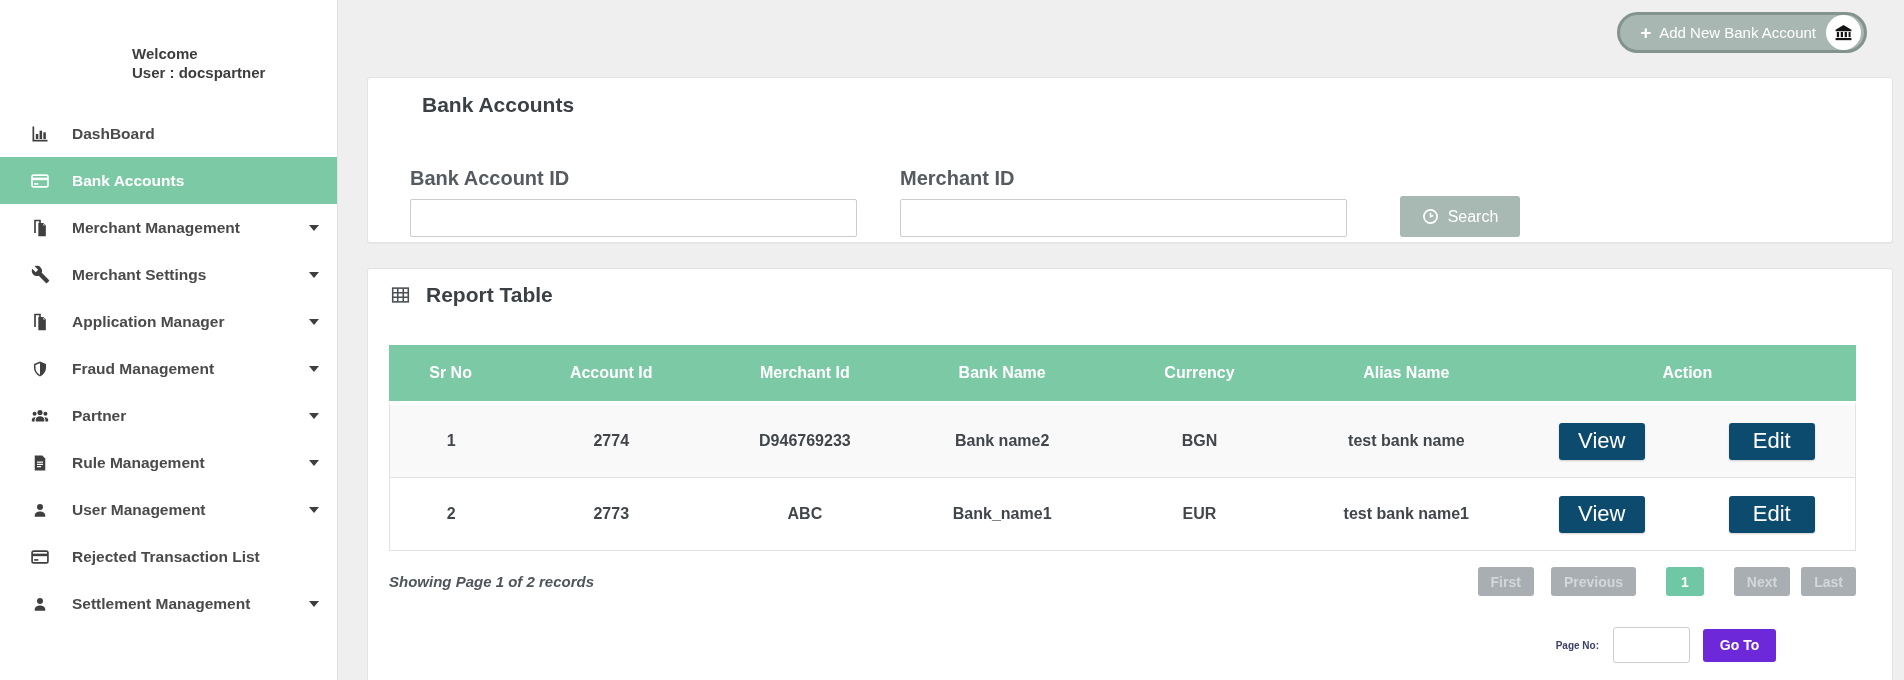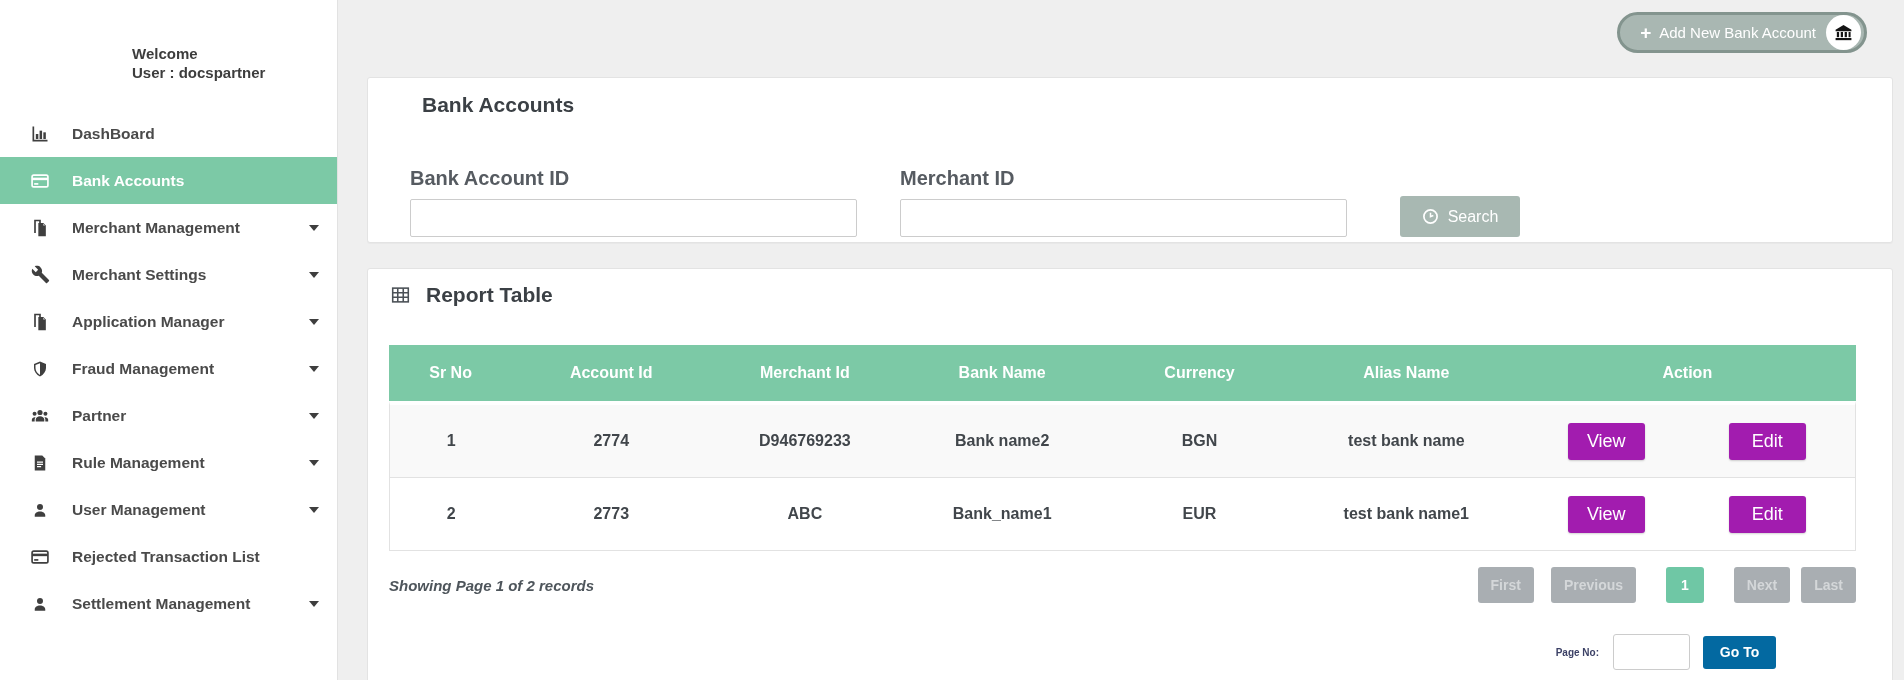--- a/index.html
+++ b/index.html
@@ -59,41 +59,41 @@
   .table-wrap{margin-top:38px;}
   table{width:100%;border-collapse:separate;border-spacing:0;}
   thead th{background:#7cc9a6;color:#fff;font-size:16px;font-weight:bold;height:54px;
            text-align:center;}
   tbody td{height:70px;text-align:center;font-size:16px;font-weight:600;color:#41464b;
            border-bottom:1px solid #e2e2e2;background:#fff;}
   tbody tr.striped td{background:#f9f9f9;border-top:4px solid #fff;}
   tbody td:first-child{border-left:1px solid #e2e2e2;}
   tbody td:last-child{border-right:1px solid #e2e2e2;}
   .action-cell{display:flex;align-items:center;justify-content:center;gap:84px;}
-  .act-btn{width:77px;height:37px;background:#a21caf;border:none;border-radius:3px;
-           color:#fff;font-size:18px;cursor:pointer;box-shadow:0 1px 2px rgba(0,0,0,.18);
+  .act-btn{width:86px;height:37px;background:#0c4a6e;border:none;border-radius:3px;
+           color:#fff;font-size:22px;cursor:pointer;box-shadow:0 1px 2px rgba(0,0,0,.18);
            font-family:inherit;}
 
   .table-footer{display:flex;justify-content:space-between;align-items:center;margin-top:16px;}
   .summary{font-size:15px;font-weight:bold;color:#4e555b;font-style:italic;}
   .pager{display:flex;align-items:center;}
-  .pg-btn{height:36px;background:#a9aeb2;border:none;border-radius:3px;color:#d4d7d9;
+  .pg-btn{height:29px;background:#a9aeb2;border:none;border-radius:3px;color:#d4d7d9;
           font-size:14px;font-weight:bold;padding:0 13px;cursor:pointer;font-family:inherit;}
   .pg-prev{margin-left:17px;}
   .pg-cur{margin:0 30px;background:#6fc7a5;color:#fff;padding:0 15px;}
   .pg-next{}
   .pg-last{margin-left:11px;}
 
   .pageno-row{display:flex;justify-content:flex-end;align-items:center;margin-top:31px;
               padding-right:80px;}
   .pageno-label{font-size:10px;font-weight:bold;color:#3c4166;}
   .pageno-input{width:77px;height:36px;border:1px solid #ccc;border-radius:3px;
                 margin:0 13px 0 14px;box-sizing:border-box;font-size:15px;padding:0 8px;
                 font-family:inherit;}
-  .goto-btn{width:73px;height:33px;background:#0369a1;border:none;border-radius:3px;
+  .goto-btn{width:73px;height:33px;background:#6d28d9;border:none;border-radius:3px;
             color:#fff;font-weight:bold;font-size:14px;cursor:pointer;font-family:inherit;}
 </style>
 </head>
 <body>
 
 <div class="app">
 
   <div class="sidebar">
     <div class="welcome">
       <div>Welcome</div>

